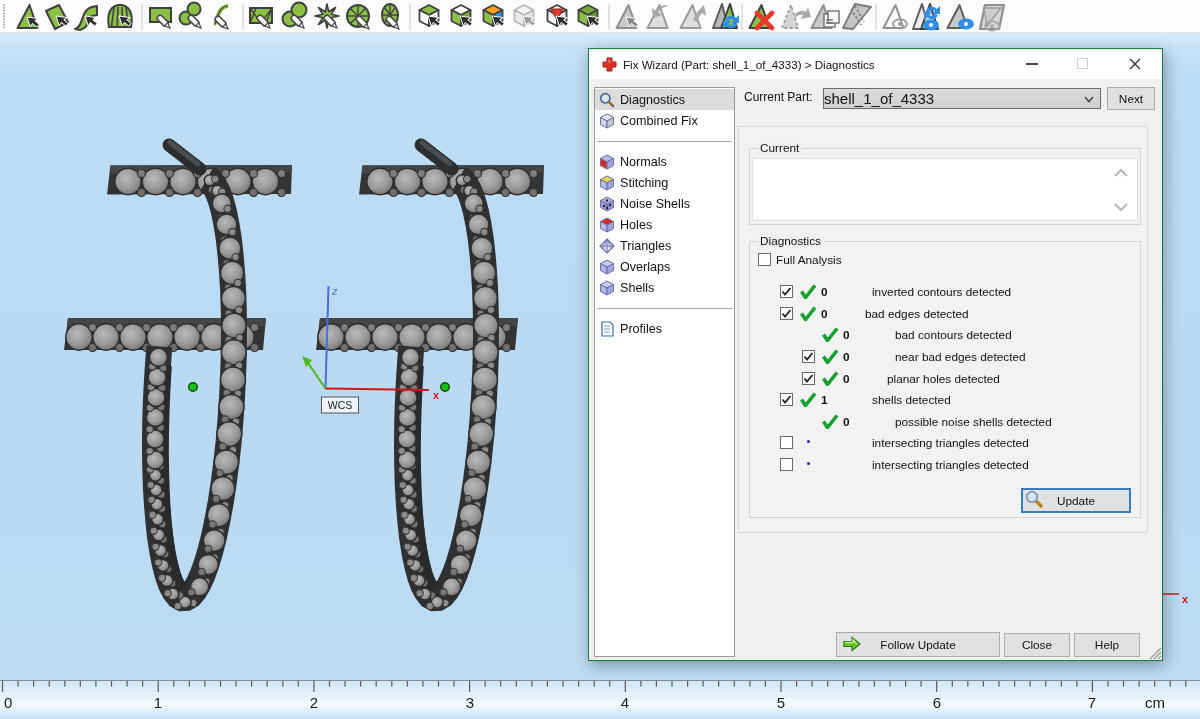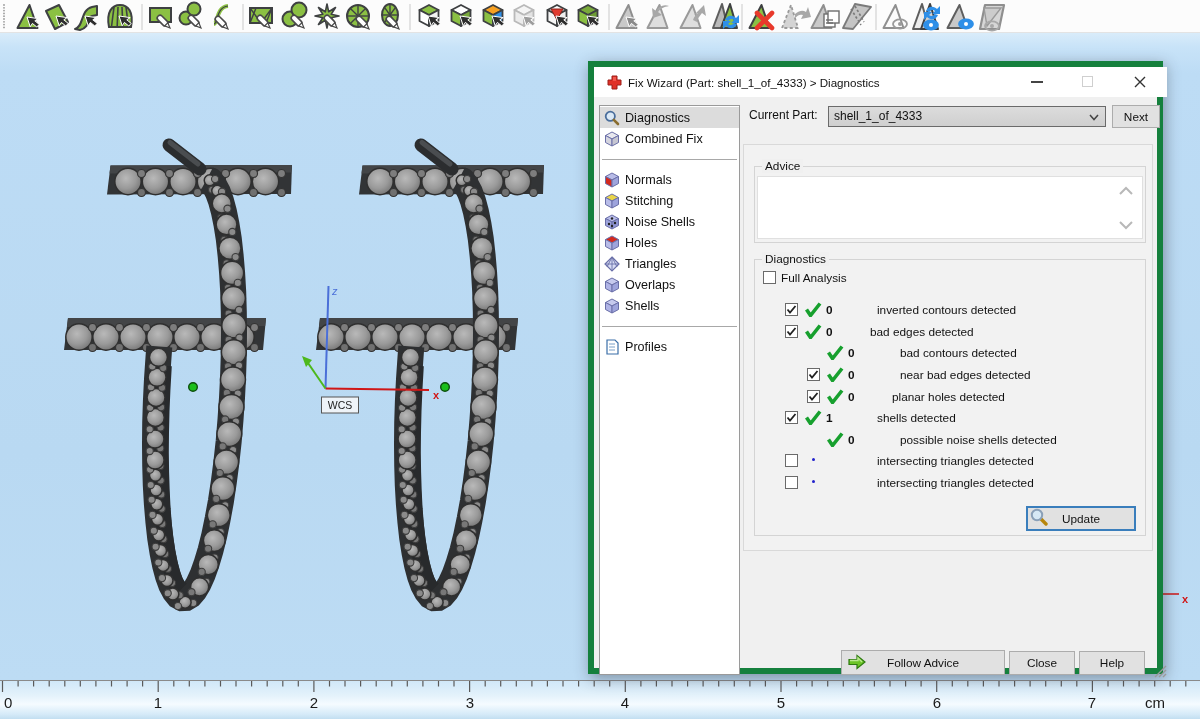--- a/index.html
+++ b/index.html
@@ -3,21 +3,21 @@
 * { margin:0; padding:0; box-sizing:border-box; }
 body { width:1200px; height:719px; position:relative; overflow:hidden;
   font-family:"Liberation Sans", sans-serif; background:#bcdcf4; }
 #toolbar { position:absolute; left:0; top:0; width:1200px; height:33px; background:#fcfcfc;
   border-bottom:1px solid #e3e3e3; }
 #viewport { position:absolute; left:0; top:33px; width:1200px; height:647px;
   background:linear-gradient(180deg,#d9ecfa 0px,#c8e3f8 14px,#bddcf5 40px,#b9d9f2 420px,#bddcf4 647px); }
 #ruler { position:absolute; left:0; top:680px; width:1200px; height:39px;
   background:linear-gradient(180deg,#cfe7f8 0%,#e4f2fb 40%,#f5fbff 62%,#d5eaf8 88%,#c2def1 100%); }
 #dlg { position:absolute; left:588px; top:48px; width:575px; height:613px; background:#f0f0f0;
-  border:6px solid #15803d; box-shadow:2px 4px 14px rgba(50,50,60,.45);margin-top:13px; }
+  border:1px solid #15803d; box-shadow:2px 4px 14px rgba(50,50,60,.45); }
 .abs { position:absolute; }
 .btn { position:absolute; background:#e1e1e1; border:1px solid #acacac;
   font-size:11.8px; color:#111; display:flex; align-items:center; justify-content:center; }
 .grp { position:absolute; border:1px solid #d4d4d4; }
 .grplab { position:absolute; top:-8px; left:7px; background:#f0f0f0; padding:0 3px; font-size:11.8px; color:#111; }
 .ck { position:absolute; font-size:11.8px; color:#111; white-space:nowrap; }
 .num { position:absolute; font-size:11.8px; font-weight:bold; color:#111; }
 .sideitem { display:flex; align-items:center; height:21px; padding-left:4px; font-size:12.6px; color:#111; }
 </style></head><body>
 <div id="toolbar"><svg width="1200" height="33" viewBox="0 0 1200 33">
@@ -649,27 +649,27 @@
         </svg>Shells</div>
       <div style="height:20px;position:relative">
         <div style="position:absolute;left:2px;right:2px;top:10px;border-top:1px solid #a8a8a8"></div>
       </div>
       <div class="sideitem"><svg width="16" height="16" viewBox="0 0 16 16" style="margin-right:5px;flex:0 0 16px">
           <path d="M3,1 h8 l3,3 v11 h-11 z" fill="#fff" stroke="#3a6ea8" stroke-width="1.2"></path>
           <path d="M5,5 h6 M5,8 h6 M5,11 h6" stroke="#7aa0c8" stroke-width="1"></path>
         </svg>Profiles</div>
     </div>
     <div class="abs" style="left:155px;top:41px;font-size:12px;color:#111">Current Part:</div>
-    <div class="abs" style="left:234px;top:39px;width:278px;height:21px;background:linear-gradient(180deg,#dcdcdc,#cfcfcf);border:1px solid #6a6a6a;font-size:12px;color:#111;line-height:19px;padding-left:5px">shell_1_of_4333<svg style="position:absolute;right:6px;top:7px" width="10" height="7" viewBox="0 0 10 7">
+    <div class="abs" style="left:234px;top:39px;width:278px;height:21px;background:linear-gradient(180deg,#dcdcdc,#cfcfcf);border:1px solid #6a6a6a;font-size:15px;color:#111;line-height:19px;">shell_1_of_4333<svg style="position:absolute;right:6px;top:7px" width="10" height="7" viewBox="0 0 10 7">
         <path d="M1,1 L5,5.5 L9,1" fill="none" stroke="#444" stroke-width="1.5"></path>
       </svg></div>
     <div class="btn" style="left:518px;top:38px;width:48px;height:23px">Next</div>
     <div class="abs" style="left:149px;top:77px;width:410px;height:407px;border:1px solid #d9d9d9;background:#f2f2f2"></div>
     <div class="grp" style="left:160px;top:99px;width:392px;height:77px">
-      <div class="grplab">Advice</div>
+      <div class="grplab">Current</div>
     </div>
     <div class="abs" style="left:163px;top:109px;width:386px;height:63px;background:#fff;border:1px solid #e0e0e0"></div>
     <svg class="abs" style="left:524px;top:118px" width="16" height="12" viewBox="0 0 16 12">
       <path d="M2,9 L8,3 L14,9" fill="none" stroke="#b8b8b8" stroke-width="2"></path>
     </svg>
     <svg class="abs" style="left:524px;top:152px" width="16" height="12" viewBox="0 0 16 12">
       <path d="M2,3 L8,9 L14,3" fill="none" stroke="#b8b8b8" stroke-width="2"></path>
     </svg>
     <div class="grp" style="left:160px;top:192px;width:392px;height:277px">
       <div class="grplab">Diagnostics</div>
@@ -740,21 +740,21 @@
     <div class="abs" style="left:218px;top:391px;width:3px;height:3px;background:#2222cc;border-radius:50%"></div>
     <div class="ck" style="left:283px;top:387px">intersecting triangles detected</div>
     <div style="position:absolute;left:191px;top:408.5px;width:13px;height:13px;background:#fff;border:1px solid #6a6a6a;box-sizing:border-box"></div>
     <div class="abs" style="left:218px;top:412.5px;width:3px;height:3px;background:#2222cc;border-radius:50%"></div>
     <div class="ck" style="left:283px;top:408.5px">intersecting triangles detected</div>
     <div class="btn" style="left:432px;top:439px;width:110px;height:25px;border:2px solid #3a7ebc">Update</div>
     <svg style="position:absolute;left:436px;top:441px" width="18" height="18" viewBox="0 0 18 18">
       <line x1="10.5" y1="10.5" x2="16" y2="16" stroke="#b8860b" stroke-width="3.4" stroke-linecap="round"></line>
       <circle cx="7" cy="7" r="5.2" fill="#d6e8f5" stroke="#8aa0b8" stroke-width="2"></circle>
     </svg>
-    <div class="btn" style="left:247px;top:583px;width:164px;height:25px">Follow Advice</div>
+    <div class="btn" style="left:247px;top:583px;width:164px;height:25px">Follow Update</div>
     <svg class="abs" style="left:253px;top:586px" width="20" height="18" viewBox="0 0 20 18">
 <path d="M2,6.5 h8 V2.5 L18,9 L10,15.5 V11.5 H2 z" fill="#6cc427" stroke="#2d7a10" stroke-width="1.2"></path>
 <path d="M3,7.5 h8 V5 L15,9" fill="none" stroke="#b9e88f" stroke-width="1.4"></path>
     </svg>
     <div class="btn" style="left:415px;top:584px;width:66px;height:24px">Close</div>
     <div class="btn" style="left:485px;top:584px;width:66px;height:24px">Help</div>
     <svg class="abs" style="left:560px;top:598px" width="13" height="13" viewBox="0 0 13 13">
 <path d="M12,1 L1,12 M12,5 L5,12 M12,9 L9,12" stroke="#9a9a9a" stroke-width="1.4"></path>
     </svg>
   </div>

